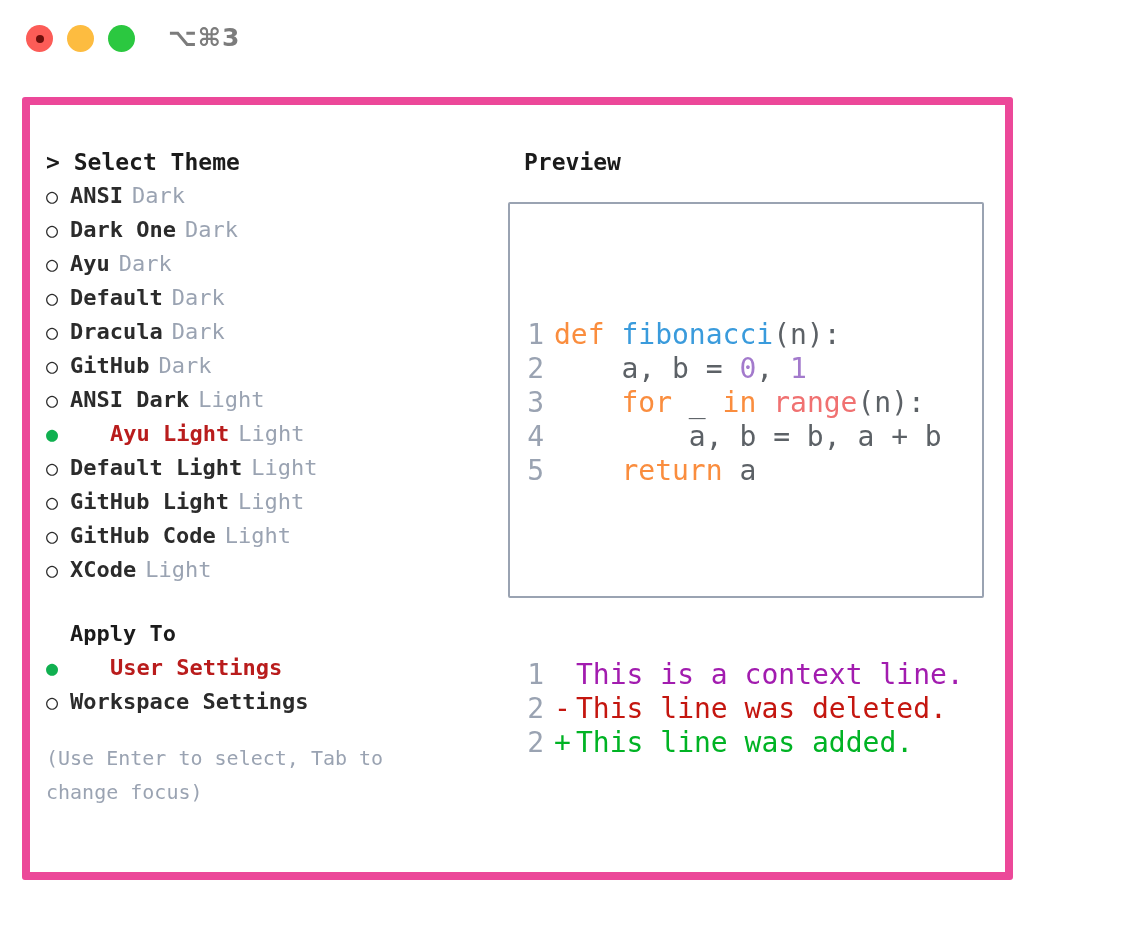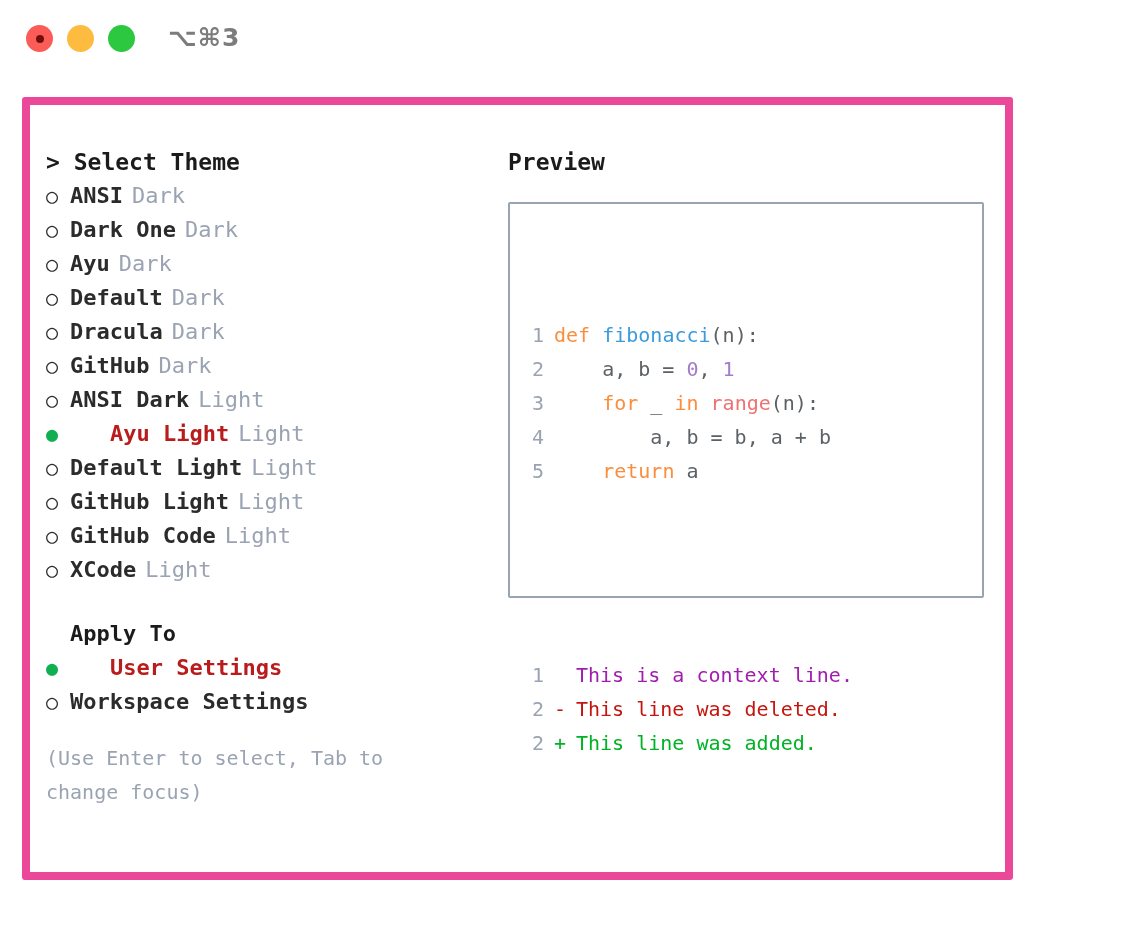--- a/index.html
+++ b/index.html
@@ -155,36 +155,37 @@
     position: absolute;
     left: 478px;
     top: 40px;
     width: 490px;
   }
   .preview-head {
     font-size: 23px;
     font-weight: 700;
     color: #1b1b1b;
     line-height: 34px;
+    margin-left: 16px;
   }
   .preview-box {
     margin-top: 23px;
     width: 476px;
     height: 396px;
     border: 2px solid #9aa3b2;
     border-radius: 2px;
     box-sizing: border-box;
     background: #ffffff;
     position: relative;
   }
   .code {
     position: absolute;
     left: 14px;
     top: 46px;
-    font-size: 20px;
+    font-size: 28px;
     line-height: 34px;
     white-space: pre;
   }
   .code-line { display: block; white-space: pre; }
   .ln {
     color: #9aa3b2;
     display: inline-block;
     width: 20px;
     text-align: right;
     margin-right: 10px;

